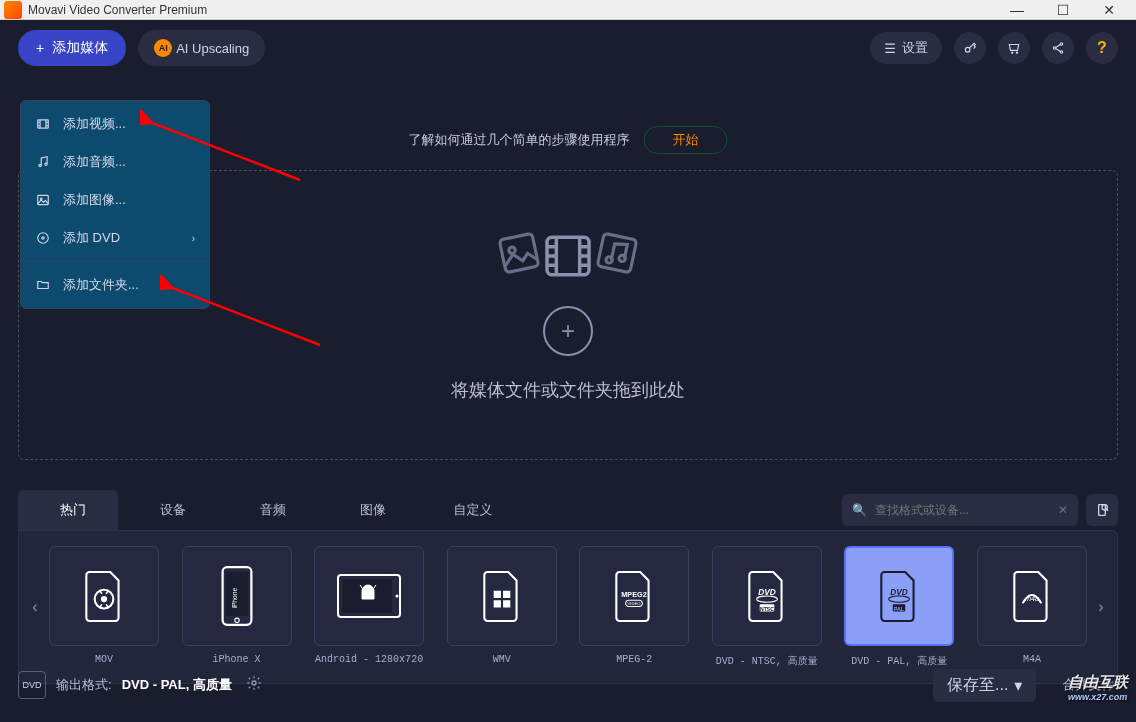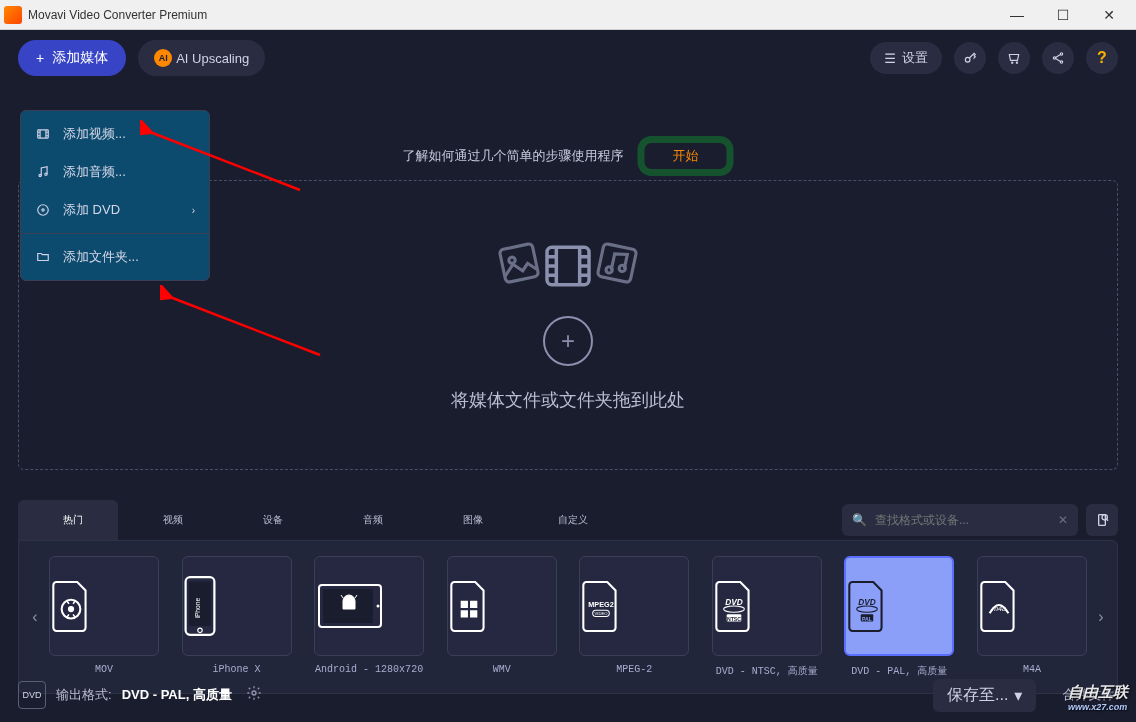--- a/index.html
+++ b/index.html
@@ -6,21 +6,21 @@
 body {
   width: 1136px; height: 722px;
   font-family: "Microsoft YaHei", Arial, sans-serif;
   background: #1a1d2e;
   overflow: hidden;
   position: relative;
 }
 
 
 .titlebar {
-  height: 30px;
+  height: 20px;
   background: #f0f0f0;
   display: flex;
   align-items: center;
   padding: 0 4px;
   border-bottom: 1px solid #d0d0d0;
 }
 .titlebar-icon {
   width: 18px; height: 18px;
   background: linear-gradient(135deg, #ff8800, #ff4400);
   border-radius: 3px;
@@ -133,21 +133,21 @@
   left: 50%;
   top: 106px;
   transform: translateX(-50%);
   display: flex;
   align-items: center;
   gap: 14px;
 }
 .info-text { color: #c5c9dd; font-size: 13px; }
 .start-btn {
   color: #ff8800;
-  border: 7px solid #14532d;
+  border: 1px solid #14532d;
   border-radius: 14px;
   padding: 4px 28px;
   font-size: 13px;
   cursor: pointer;
 }
 
 
 .drop-zone {
   position: absolute;
   left: 18px; right: 18px;
@@ -184,21 +184,21 @@
   left: 18px; right: 18px;
   top: 470px;
   height: 40px;
   display: flex;
   align-items: center;
   gap: 0;
 }
 .tab {
   width: 100px; height: 40px;
   display: flex; align-items: center; justify-content: center;
-  color: #b9bdd2; font-size: 10px;
+  color: #b9bdd2; font-size: 13px;
   cursor: pointer;
   border-radius: 6px 6px 0 0;
   padding-left: 10px;
 }
 .tab.active { background: #2a2d42; color: #fff; }
 .search-box {
   margin-left: auto;
   background: #2a2d42;
   border-radius: 6px;
   height: 32px;
@@ -254,21 +254,21 @@
   width: 118px;
   display: flex;
   flex-direction: column;
   align-items: center;
   gap: 8px;
 }
 .format-thumb {
   width: 110px; height: 100px;
   border: 1px solid #3a3f58;
   border-radius: 6px;
-  display: flex; align-items: center; justify-content: flex-start;
+  display: flex; align-items: center; justify-content: center;
   cursor: pointer;
   background: #252840;
 }
 .format-thumb.selected { border: 2px solid #5b6fff; background: #8b9ff8; }
 .format-thumb svg { filter: none; }
 .format-label {
   color: #a9add0; font-size: 10px; text-align: center;
   max-width: 120px; white-space: nowrap; overflow: hidden; text-overflow: ellipsis; font-family: Liberation Mono, monospace;
 }
 
@@ -386,20 +386,30 @@
     </div>
     <div class="dropdown-item">
       <span class="dropdown-icon">
         <svg width="14" height="14" viewBox="0 0 24 24" fill="none" stroke="#cfd3e8" stroke-width="2">
             <path d="M9 18V5l10-2v13"></path>
             <circle cx="7" cy="18" r="2"></circle>
             <circle cx="17" cy="16" r="2"></circle>
           </svg>
       </span>
       <span>添加音频...</span>
+    </div>
+    <div class="dropdown-item">
+      <span class="dropdown-icon">
+        <svg width="14" height="14" viewBox="0 0 24 24" fill="none" stroke="#cfd3e8" stroke-width="2">
+            <rect x="3" y="4" width="18" height="16" rx="1"></rect>
+            <circle cx="9" cy="10" r="1.5"></circle>
+            <path d="M3 18l6-6 4 4 3-3 5 5"></path>
+          </svg>
+      </span>
+      <span>添加图像...</span>
     </div>
     <div class="dropdown-item">
       <span class="dropdown-icon">
         <svg width="14" height="14" viewBox="0 0 24 24" fill="none" stroke="#cfd3e8" stroke-width="2">
             <circle cx="12" cy="12" r="9"></circle>
             <circle cx="12" cy="12" r="2"></circle>
           </svg>
       </span>
       <span>添加 DVD</span>
       <span class="dd-caret">›</span>
@@ -437,21 +447,20 @@
           <circle cx="9" cy="16" r="1.5"></circle>
           <circle cx="15" cy="14" r="1.5"></circle>
       </svg>
     </div>
     <div class="add-circle">+</div>
     <div class="drop-text">将媒体文件或文件夹拖到此处</div>
   </div>
 
   <div class="format-tabs">
     <div class="tab active">热门</div>
-    <div class="tab">视频</div>
     <div class="tab">设备</div>
     <div class="tab">音频</div>
     <div class="tab">图像</div>
     <div class="tab">自定义</div>
     <div class="search-box">
       <span>🔍</span>
       <input placeholder="查找格式或设备..." style="">
       <span class="clear-x">✕</span>
     </div>
     <div class="scan-btn">

